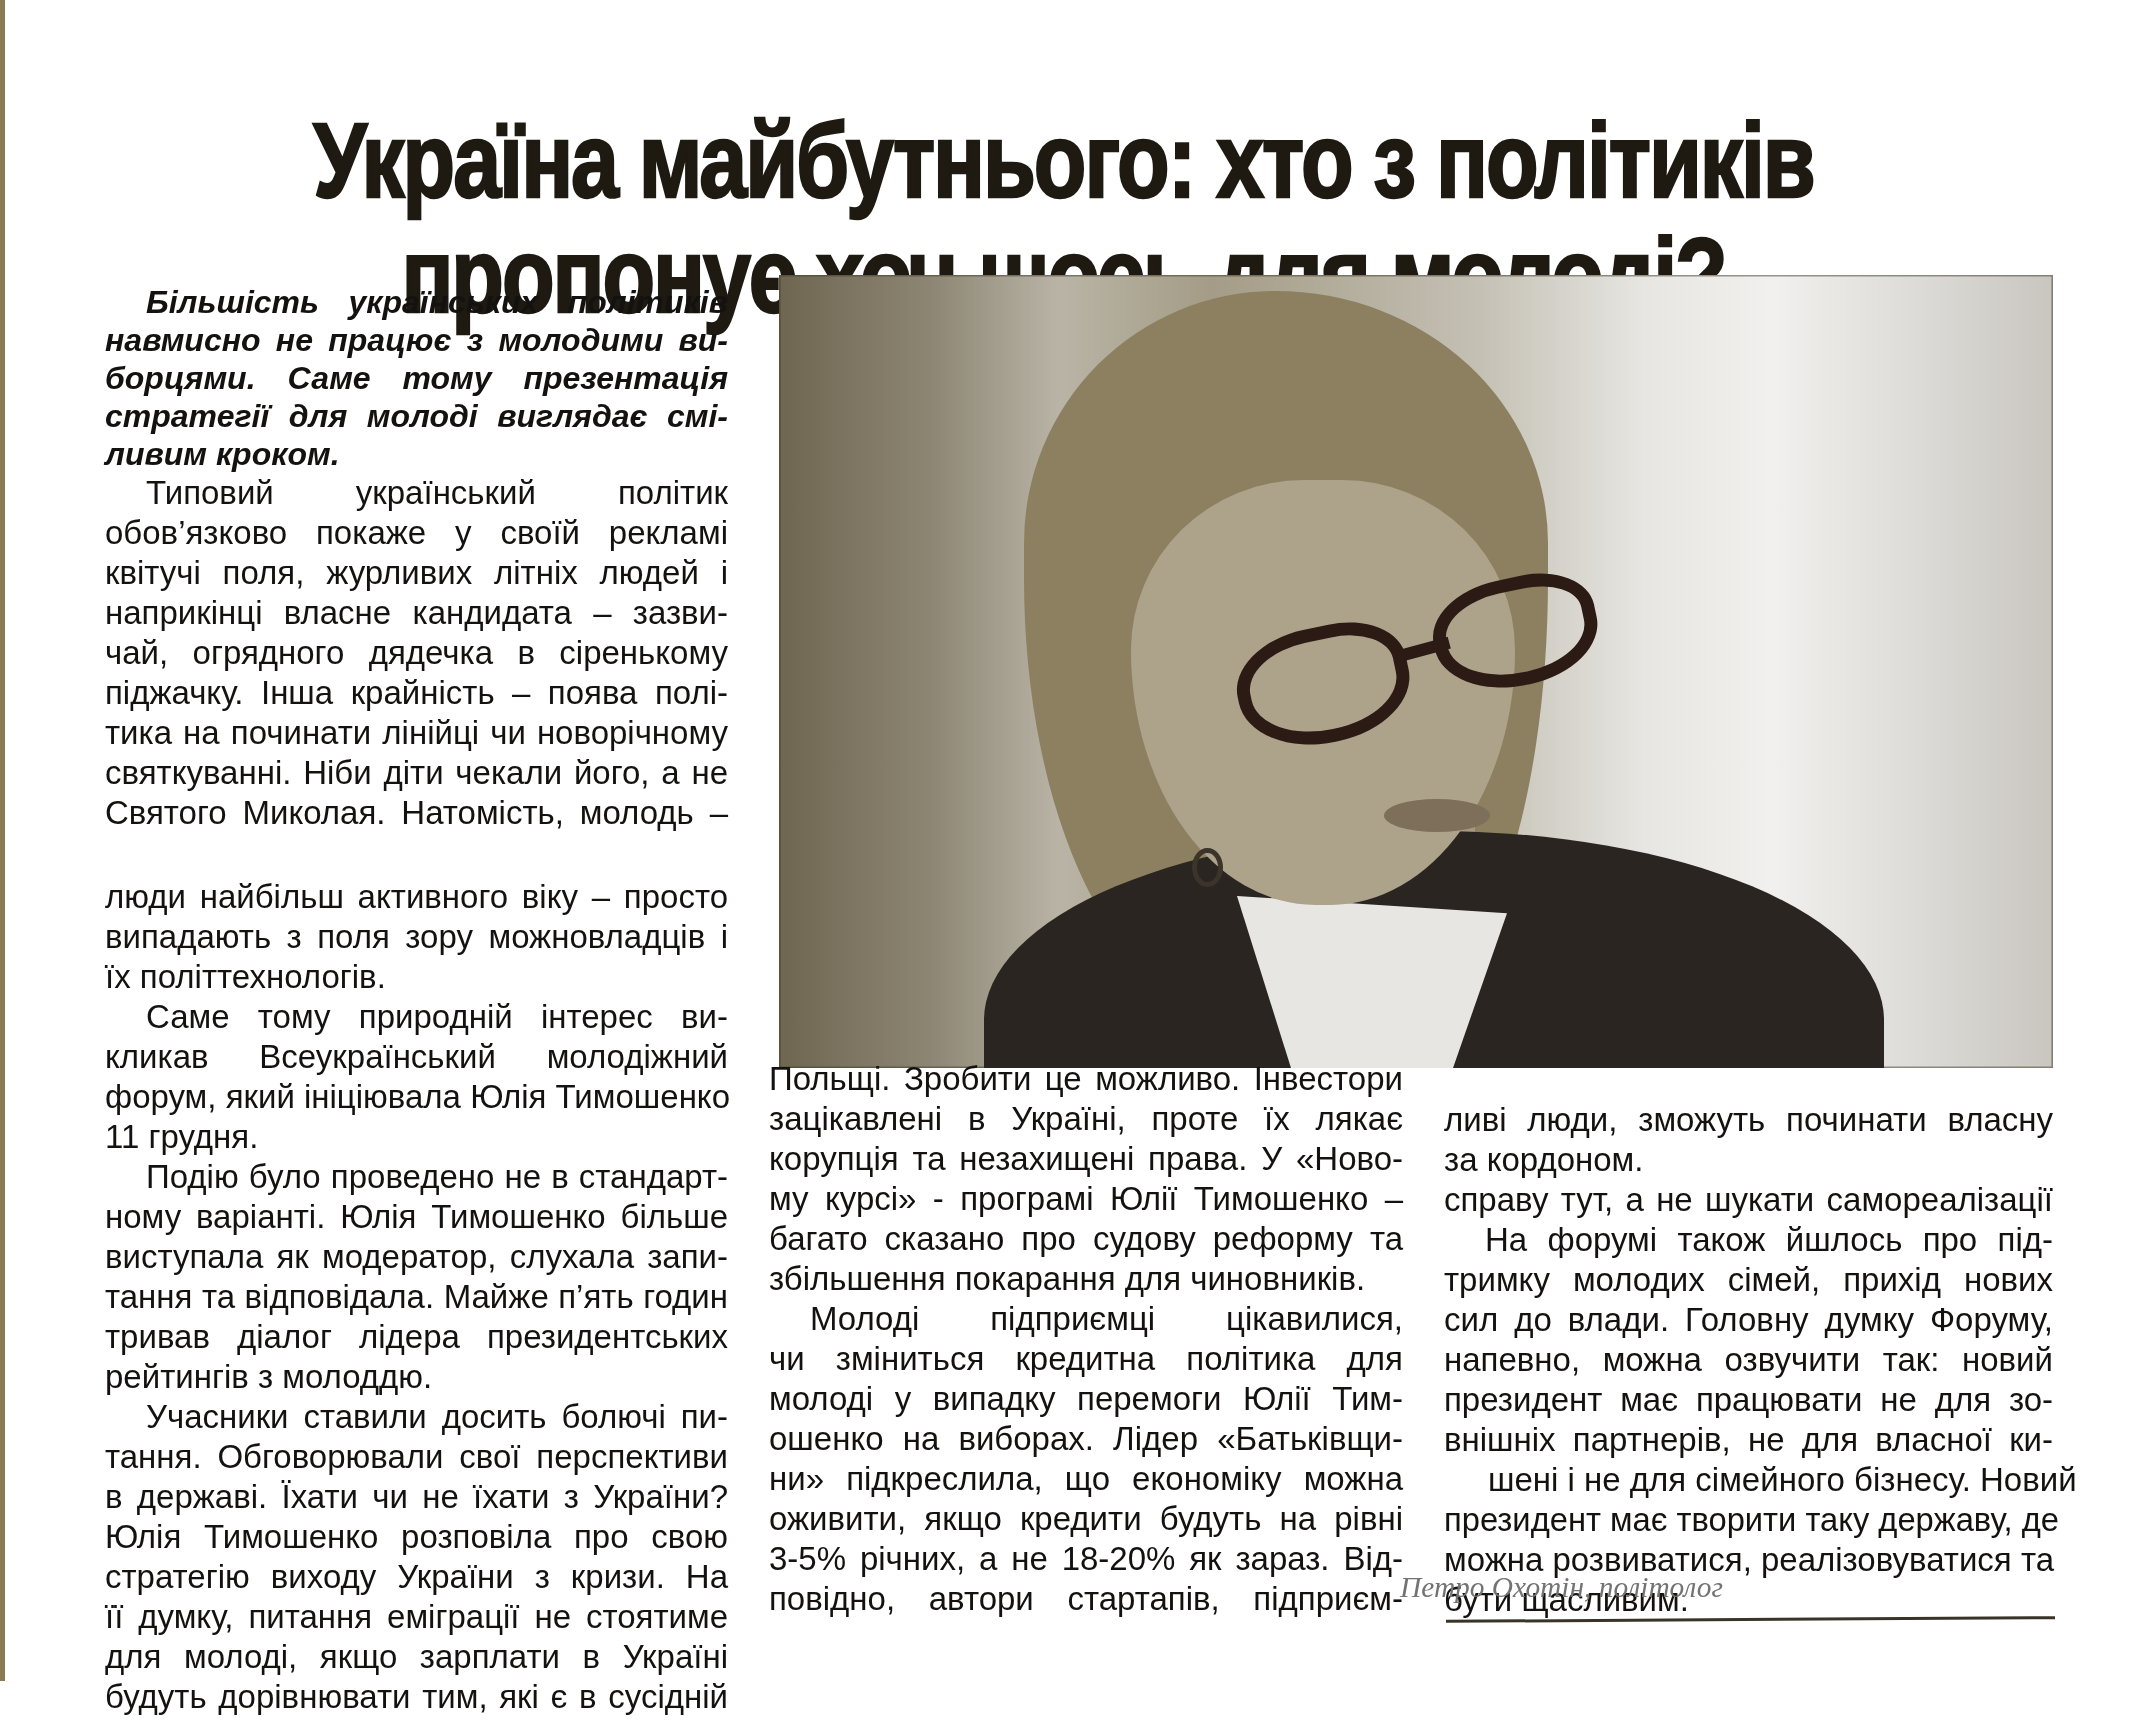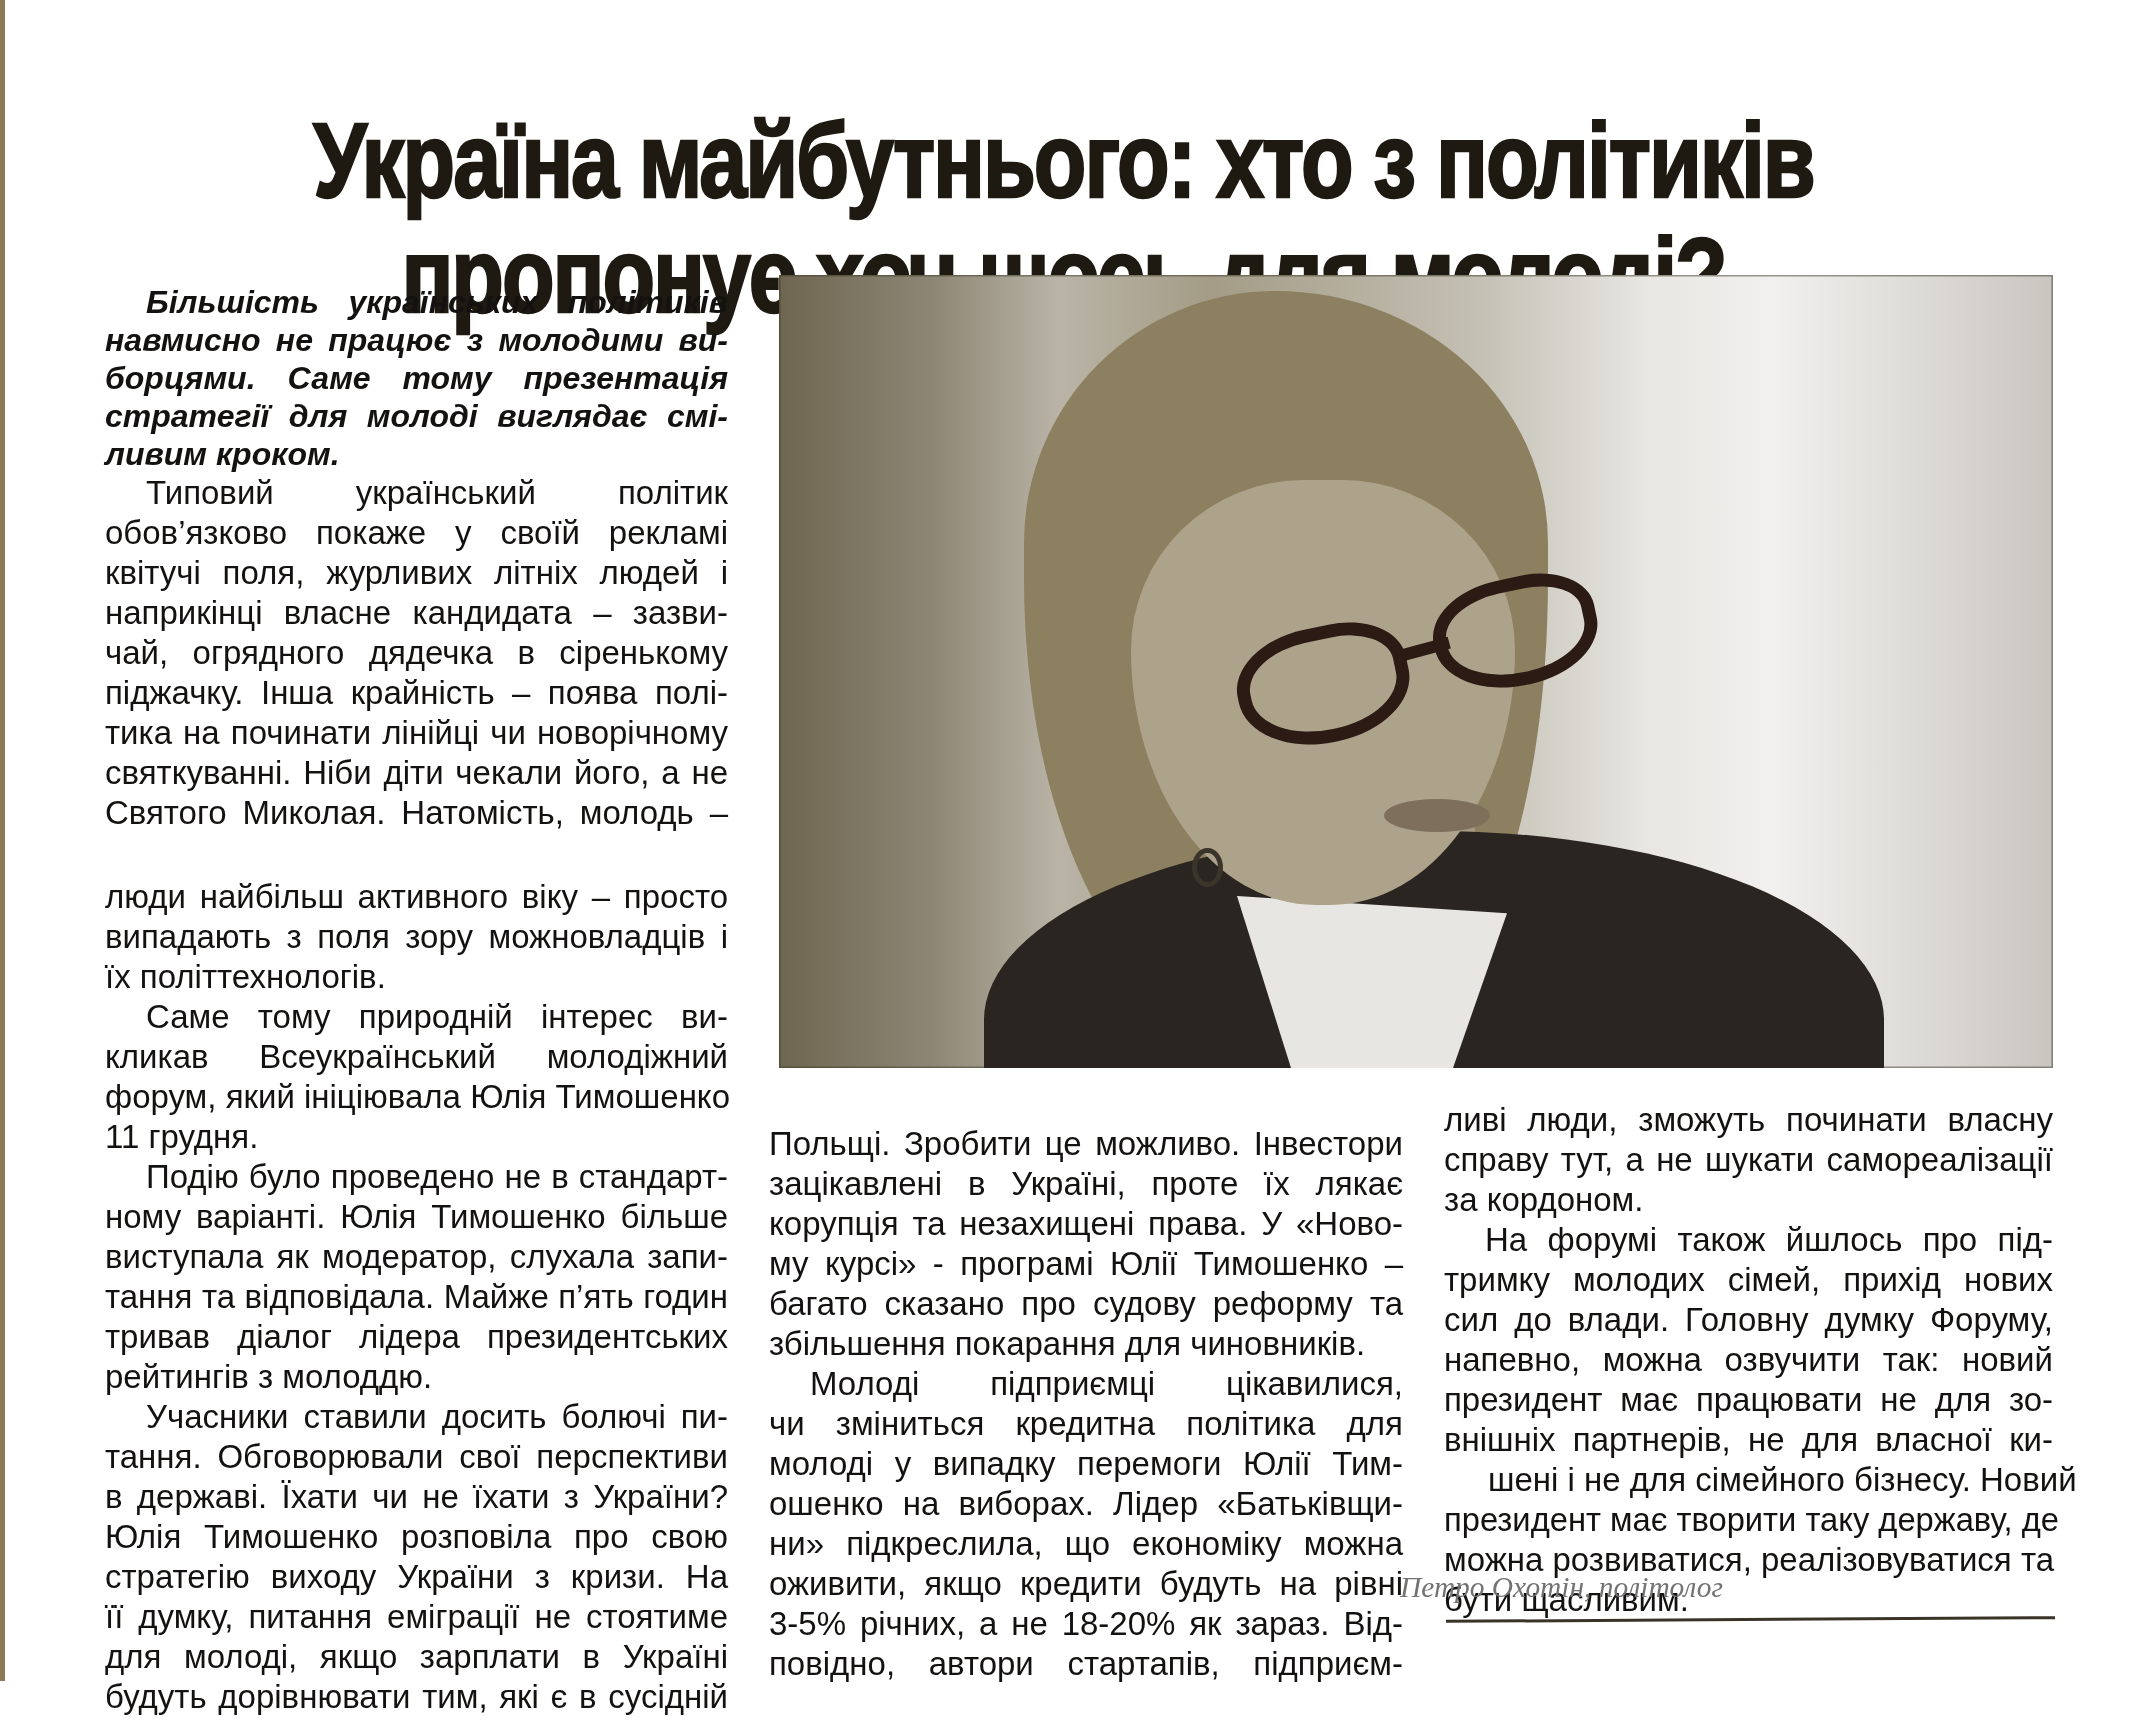--- a/index.html
+++ b/index.html
@@ -158,21 +158,21 @@
     text-align: justify;
     text-align-last: justify;
   }
   .col .ln.last {
     text-align-last: left;
   }
   .col .ln.indent {
     padding-left: 41px;
   }
   .col1 { left: 105px; top: 283px; width: 623px; }
-  .col2 { left: 769px; top: 1124px; width: 634px; }
+  .col2 { left: 769px; top: 1059px; width: 634px; }
   .col3 { left: 1444px; top: 1100px; width: 609px; }
   .lead .ln {
     font-style: italic;
     font-weight: 700;
     font-size: 32px;
     line-height: 38px;
   }
   .byline {
     position: absolute;
     left: 1400px;
@@ -282,22 +282,22 @@
     <span class="ln" style="display: block;">ни» підкреслила, що економіку можна</span>
     <span class="ln" style="display: block;">оживити, якщо кредити будуть на рівні</span>
     <span class="ln" style="display: block;">3-5% річних, а не 18-20% як зараз. Від-</span>
     <span class="ln" style="display: block;">повідно, автори стартапів, підприєм-</span>
   </div>
 </div>
 
 <div class="col col3">
   <div>
     <span class="ln" style="display: block;">ливі люди, зможуть починати власну</span>
+    <span class="ln last" style="display: block;">за кордоном.</span>
     <span class="ln" style="display: block;">справу тут, а не шукати самореалізації</span>
-    <span class="ln last" style="display: block;">за кордоном.</span>
   </div>
   <div>
     <span class="ln indent" style="display: block;">На форумі також йшлось про під-</span>
     <span class="ln" style="display: block;">тримку молодих сімей, прихід нових</span>
     <span class="ln" style="display: block;">сил до влади. Головну думку Форуму,</span>
     <span class="ln" style="display: block;">напевно, можна озвучити так: новий</span>
     <span class="ln" style="display: block;">президент має працювати не для зо-</span>
     <span class="ln" style="display: block;">внішніх партнерів, не для власної ки-</span>
     <span class="ln" style="display: block; margin-left: 44px;">шені і не для сімейного бізнесу. Новий</span>
     <span class="ln" style="display: block; transform: scaleX(0.991); transform-origin: left top; width: 615px;">президент має творити таку державу, де</span>

